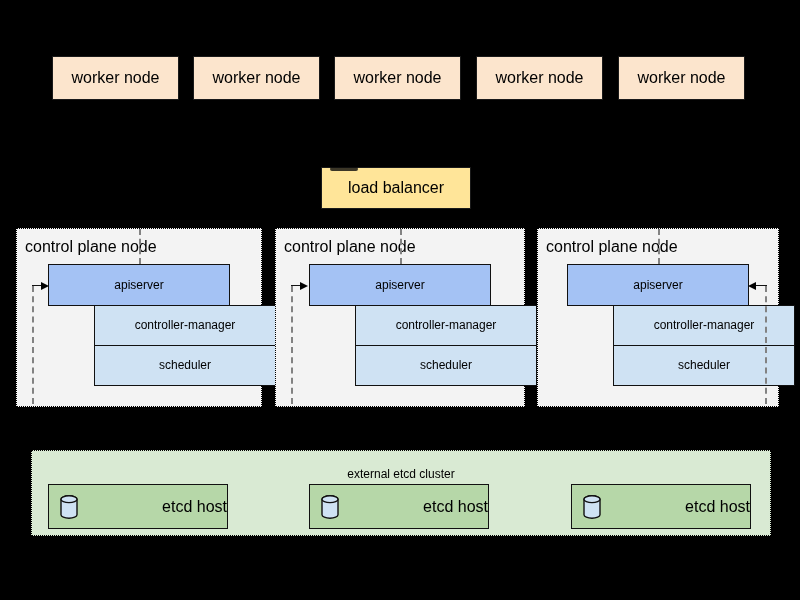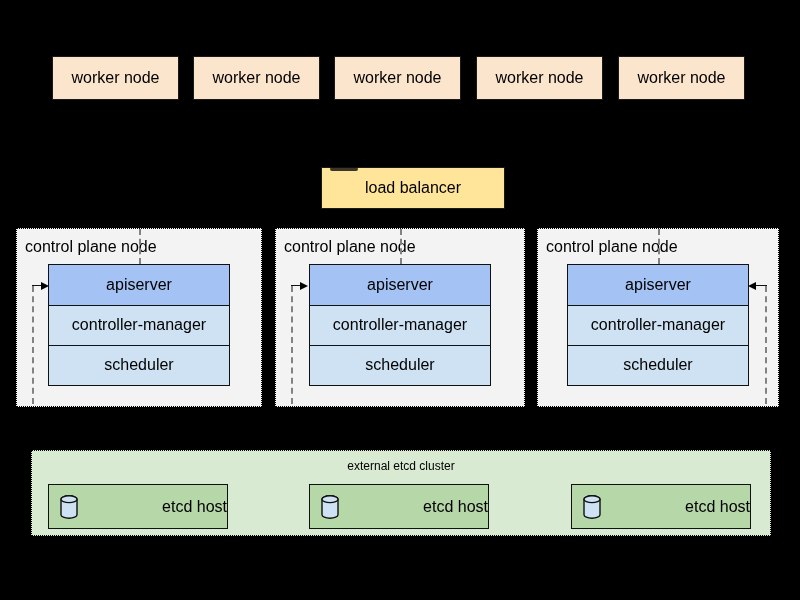--- a/index.html
+++ b/index.html
@@ -36,21 +36,21 @@
     border: 1.5px solid var(--box_border);
     font-size: 16px;
   }
   .worker {
     top: 56px; width: 127px; height: 44px;
     background: var(--worker_node_fill);
   }
   .w0 { left: 52px; }  .w1 { left: 193px; }  .w2 { left: 334px; }
   .w3 { left: 476px; } .w4 { left: 618px; }
   .lb {
-    left: 321px; top: 167px; width: 184px; height: 42px;
+    left: 321px; top: 167px; width: 150px; height: 42px;
     background: var(--load_balancer_fill);
   }
   .lb .artifact {
     position: absolute; left: 8px; top: -1px; width: 28px; height: 4px;
     background: rgba(10,10,10,0.8); border-radius: 2px;
   }
   .cp {
     position: absolute;
     top: 228px; height: 179px;
     background: var(--control_plane_fill);
@@ -70,23 +70,23 @@
   .stack {
     position: absolute; top: 35px; left: 50%;
     transform: translateX(-50%);
     width: 182px;
   }
   .row {
     width: 100%; height: 42px;
     display: flex; align-items: center; justify-content: center;
     border: 1.5px solid var(--solid_line);
     background: var(--component_fill);
-    font-size: 16px;
-  }
-  .row + .row { margin-top: -1.5px; height: 41.5px; }
+    font-size: 12px;
+  }
+  .row + .row { margin-top: -1.5px; height: 41.5px; margin-left: 46px; }
   .row.api { background: var(--apiserver_fill); }
   .link-v {
     position: absolute; top: 57px; bottom: 2px; width: 0;
     border-left: 2px dashed var(--dashed_line);
   }
   .cp.left-link  .link-v { left: 15px; }
   .cp.right-link .link-v { right: 11px; }
   .link-h {
     position: absolute; top: 56px; height: 0;
     border-top: 1.5px solid var(--solid_line);
@@ -100,21 +100,21 @@
   }
   .cp.left-link  .arrowhead { left: 24px; border-left: 8px solid #000; }
   .cp.right-link .arrowhead { right: 22px; border-right: 8px solid #000; }
   .etcd-cluster {
     position: absolute;
     left: 31px; top: 450px; width: 740px; height: 86px;
     background: var(--etcd_cluster_fill);
     border: 1px dotted #000;
   }
   .etcd-label {
-    position: absolute; top: 8px; left: 0; right: 0;
+    position: absolute; top: 16px; left: 0; right: 0;
     text-align: center; font-size: 12px;
   }
   .etcd-host {
     position: absolute; top: 33px; width: 180px; height: 45px;
     background: var(--etcd_host_fill);
     border: 1.5px solid var(--solid_line);
     display: flex; align-items: center; justify-content: flex-end;
     font-size: 16px;
   }
   .h0 { left: 16px; } .h1 { left: 277px; } .h2 { left: 539px; }

